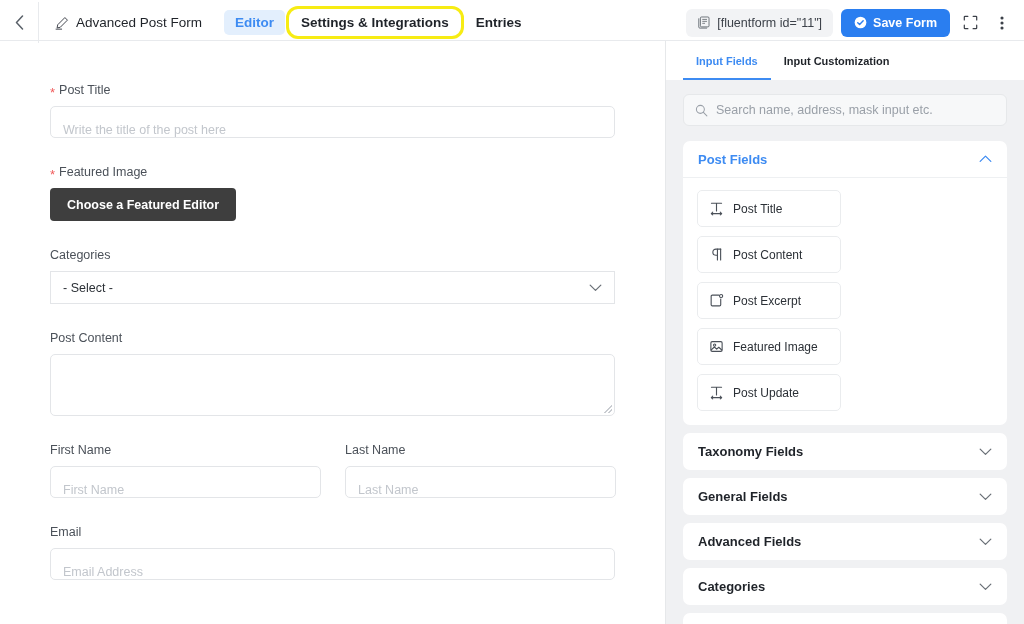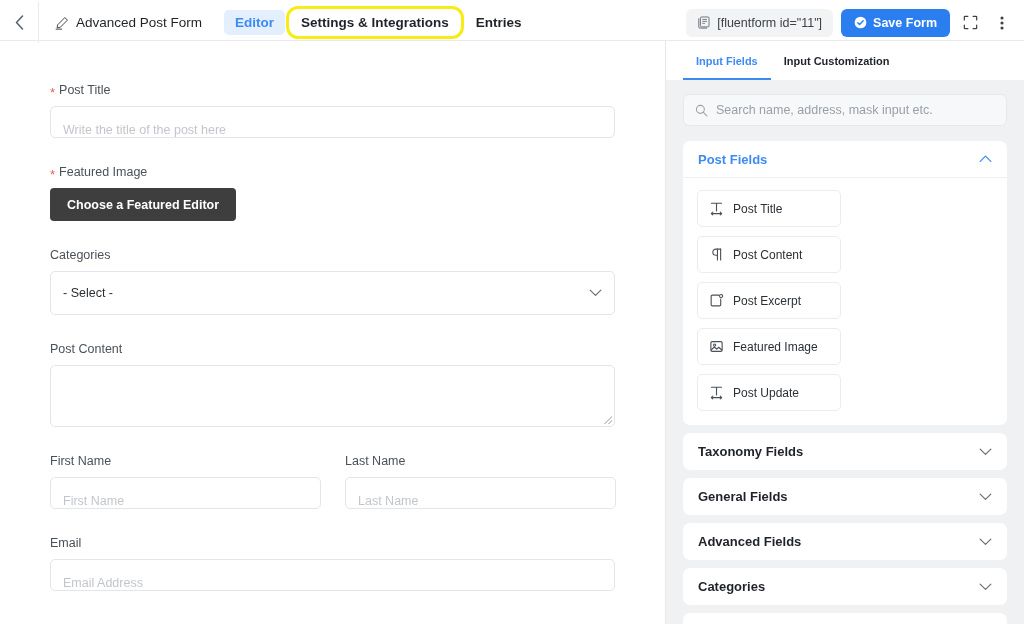--- a/index.html
+++ b/index.html
@@ -91,22 +91,22 @@
     background: #fff; font-size: 12.5px; color: #c2c6cc;
     display: flex; align-items: flex-end; padding: 0 12px;
   }
   .btn-dark {
     display: inline-flex; align-items: center; justify-content: center;
     background: #3e3e3e; color: #fff;
     height: 33px; padding: 0 17px; border-radius: 4px;
     font-size: 12.5px; font-weight: 600;
   }
   .sel {
-    width: 565px; height: 44px;
-    border: 1px solid #e3e5e8; border-radius: 5px;
+    width: 565px; height: 33px;
+    border: 1px solid #e3e5e8; border-radius: 0;
     background: #fff; font-size: 12.5px; color: #2b3036;
     display: flex; align-items: center; justify-content: space-between;
     padding: 0 12px;
   }
   .ta {
     width: 565px; height: 62px;
     border: 1px solid #e3e5e8; border-radius: 5px;
     background: #fff; position: relative;
   }
   .ta::after {

